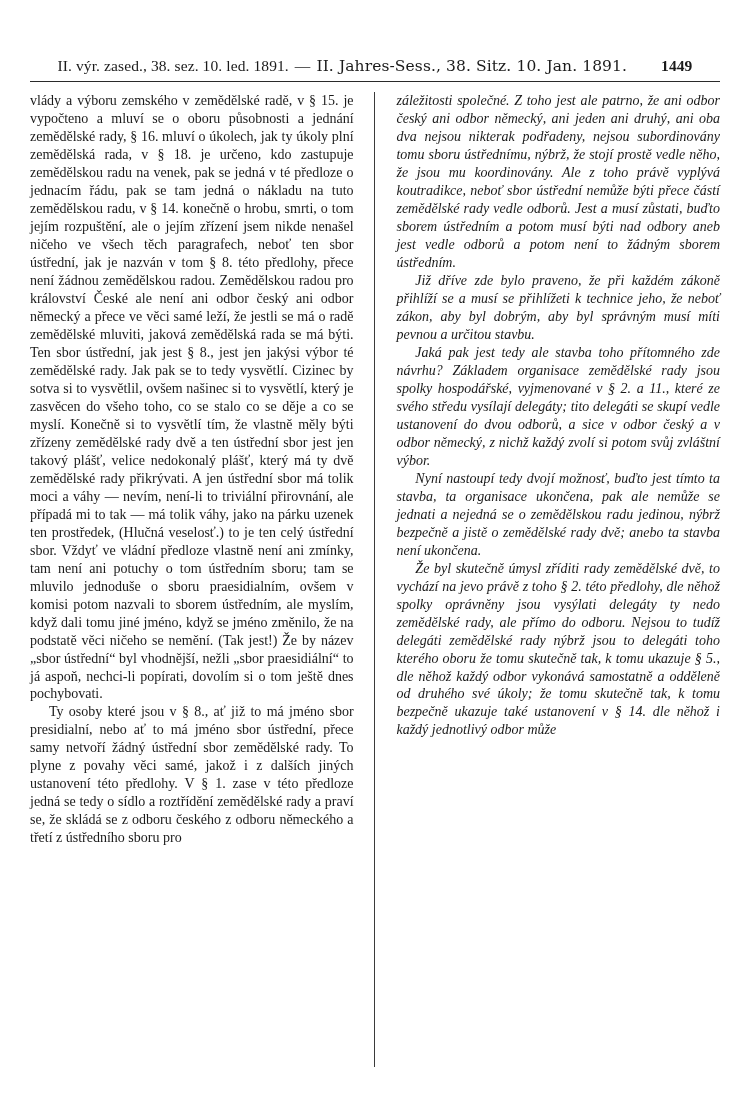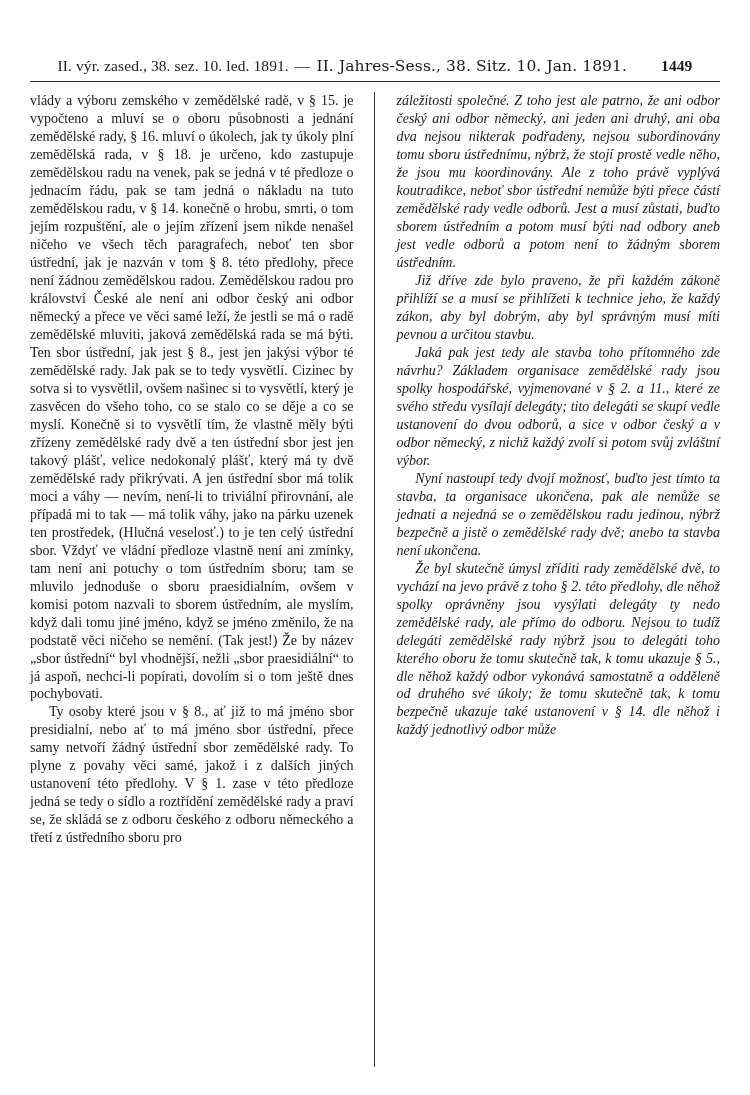--- a/index.html
+++ b/index.html
@@ -92,20 +92,20 @@
 
     <div class="col left">
       <p class="noindent">vlády a výboru zemského v zemědělské radě, v § 15. je vypočteno a mluví se o oboru působnosti a jednání zemědělské rady, § 16. mluví o úkolech, jak ty úkoly plní zemědělská rada, v § 18. je určeno, kdo zastupuje zemědělskou radu na venek, pak se jedná v té předloze o jednacím řádu, pak se tam jedná o nákladu na tuto zemědělskou radu, v § 14. konečně o hrobu, smrti, o tom jejím rozpuštění, ale o jejím zřízení jsem nikde nenašel ničeho ve všech těch paragrafech, neboť ten sbor ústřední, jak je nazván v tom § 8. této předlohy, přece není žádnou zemědělskou radou. Zemědělskou radou pro království České ale není ani odbor český ani odbor německý a přece ve věci samé leží, že jestli se má o radě zemědělské mluviti, jaková zemědělská rada se má býti. Ten sbor ústřední, jak jest § 8., jest jen jakýsi výbor té zemědělské rady. Jak pak se to tedy vysvětlí. Cizinec by sotva si to vysvětlil, ovšem našinec si to vysvětlí, který je zasvěcen do všeho toho, co se stalo co se děje a co se myslí. Konečně si to vysvětlí tím, že vlastně měly býti zřízeny zemědělské rady dvě a ten ústřední sbor jest jen takový plášť, velice nedokonalý plášť, který má ty dvě zemědělské rady přikrývati. A jen ústřední sbor má tolik moci a váhy — nevím, není-li to triviální přirovnání, ale případá mi to tak — má tolik váhy, jako na párku uzenek ten prostředek, (Hlučná veselosť.) to je ten celý ústřední sbor. Vždyť ve vládní předloze vlastně není ani zmínky, tam není ani potuchy o tom ústředním sboru; tam se mluvilo jednoduše o sboru praesidialním, ovšem v komisi potom nazvali to sborem ústředním, ale myslím, když dali tomu jiné jméno, když se jméno změnilo, že na podstatě věci ničeho se nemění. (Tak jest!) Že by název „sbor ústřední“ byl vhodnější, nežli „sbor praesidiální“ to já aspoň, nechci-li popírati, dovolím si o tom ještě dnes pochybovati.</p>
       <p>Ty osoby které jsou v § 8., ať již to má jméno sbor presidialní, nebo ať to má jméno sbor ústřední, přece samy netvoří žádný ústřední sbor zemědělské rady. To plyne z povahy věci samé, jakož i z dalších jiných ustanovení této předlohy. V § 1. zase v této předloze jedná se tedy o sídlo a roztřídění zemědělské rady a praví se, že skládá se z odboru českého z odboru německého a třetí z ústředního sboru pro</p>
     </div>
 
     <div class="gutter"></div>
 
     <div class="col right">
       <p class="noindent">záležitosti společné. Z toho jest ale patrno, že ani odbor český ani odbor německý, ani jeden ani druhý, ani oba dva nejsou nikterak podřadeny, nejsou subordinovány tomu sboru ústřednímu, nýbrž, že stojí prostě vedle něho, že jsou mu koordinovány. Ale z toho právě vyplývá koutradikce, neboť sbor ústřední nemůže býti přece částí zemědělské rady vedle odborů. Jest a musí zůstati, buďto sborem ústředním a potom musí býti nad odbory aneb jest vedle odborů a potom není to žádným sborem ústředním.</p>
-      <p>Již dříve zde bylo praveno, že při každém zákoně přihlíží se a musí se přihlížeti k technice jeho, že každý zákon, aby byl dobrým, aby byl správným musí míti pevnou a určitou stavbu.</p>
+      <p>Již dříve zde bylo praveno, že při každém zákoně přihlíží se a musí se přihlížeti k technice jeho, že neboť zákon, aby byl dobrým, aby byl správným musí míti pevnou a určitou stavbu.</p>
       <p>Jaká pak jest tedy ale stavba toho přítomného zde návrhu? Základem organisace zemědělské rady jsou spolky hospodářské, vyjmenované v § 2. a 11., které ze svého středu vysílají delegáty; tito delegáti se skupí vedle ustanovení do dvou odborů, a sice v odbor český a v odbor německý, z nichž každý zvolí si potom svůj zvláštní výbor.</p>
       <p>Nyní nastoupí tedy dvojí možnosť, buďto jest tímto ta stavba, ta organisace ukončena, pak ale nemůže se jednati a nejedná se o zemědělskou radu jedinou, nýbrž bezpečně a jistě o zemědělské rady dvě; anebo ta stavba není ukončena.</p>
       <p>Že byl skutečně úmysl zříditi rady zemědělské dvě, to vychází na jevo právě z toho § 2. této předlohy, dle něhož spolky oprávněny jsou vysýlati delegáty ty nedo zemědělské rady, ale přímo do odboru. Nejsou to tudíž delegáti zemědělské rady nýbrž jsou to delegáti toho kterého oboru že tomu skutečně tak, k tomu ukazuje § 5., dle něhož každý odbor vykonává samostatně a odděleně od druhého své úkoly; že tomu skutečně tak, k tomu bezpečně ukazuje také ustanovení v § 14. dle něhož i každý jednotlivý odbor může</p>
     </div>
 
   </div>
 </div>
 
 </body></html>

